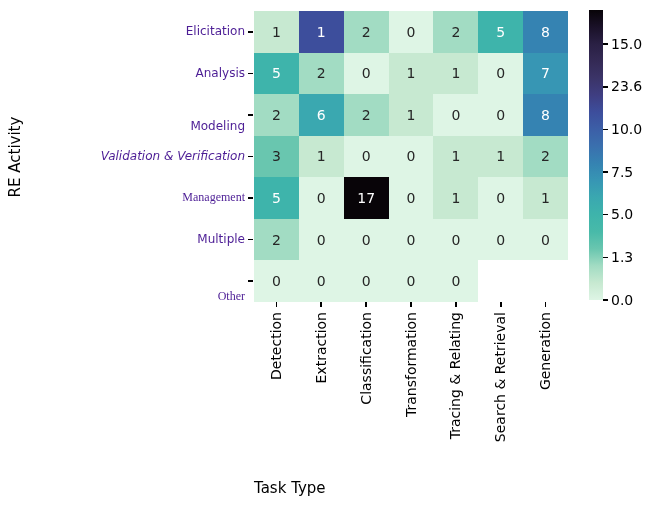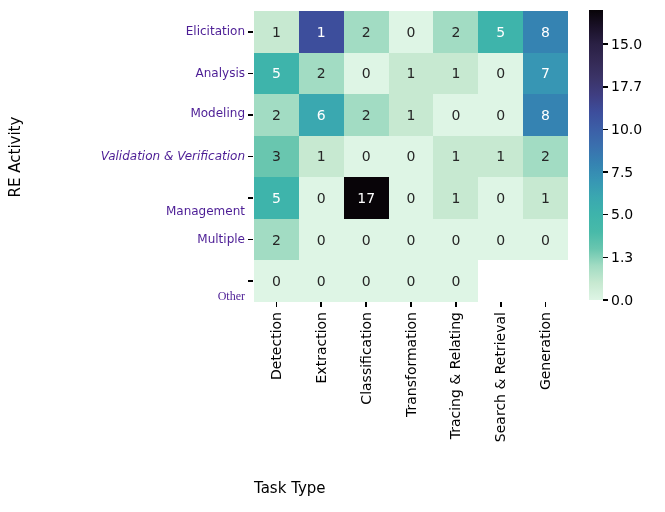--- a/index.html
+++ b/index.html
@@ -266,25 +266,25 @@
       <div class="cell" style="background: rgb(222, 245, 229);">
         <span style="color: rgb(38, 38, 38);">0</span>
       </div>
     </div>
 
   <div id="yticks">
       <div class="ytick-label" style="top: 23.2857px;">Elicitation</div>
       <div class="ytick-mark" style="top: 30.9857px;"></div>
       <div class="ytick-label" style="top: 64.8571px;">Analysis</div>
       <div class="ytick-mark" style="top: 72.5571px;"></div>
-      <div class="ytick-label" style="top: 105px;">Modeling</div>
+      <div class="ytick-label" style="top: 118px;">Modeling</div>
       <div class="ytick-mark" style="top: 114.129px;"></div>
       <div class="ytick-label" style="top: 148px; font-style: italic;">Validation &amp; Verification</div>
       <div class="ytick-mark" style="top: 155.7px;"></div>
-      <div class="ytick-label" style="top: 203px;">Management</div>
+      <div class="ytick-label" style="top: 189px; font-family: Liberation Serif, serif;">Management</div>
       <div class="ytick-mark" style="top: 197.271px;"></div>
       <div class="ytick-label" style="top: 231.143px;">Multiple</div>
       <div class="ytick-mark" style="top: 238.843px;"></div>
       <div class="ytick-label" style="top: 288px; font-family: Liberation Serif, serif;">Other</div>
       <div class="ytick-mark" style="top: 280.414px;"></div>
     </div>
   <div id="xticks">
       <div class="xtick-mark" style="left: 275.629px;"></div>
       <div class="xtick-wrap" style="left: 267.929px;"><span>Detection</span></div>
       <div class="xtick-mark" style="left: 320.486px;"></div>
@@ -309,17 +309,17 @@
       <div class="cbtick-label" style="top: 291.5px;">0.0</div>
       <div class="cbtick-mark" style="top: 256.553px;"></div>
       <div class="cbtick-label" style="top: 248.853px;">1.3</div>
       <div class="cbtick-mark" style="top: 213.906px;"></div>
       <div class="cbtick-label" style="top: 206.206px;">5.0</div>
       <div class="cbtick-mark" style="top: 171.259px;"></div>
       <div class="cbtick-label" style="top: 163.559px;">7.5</div>
       <div class="cbtick-mark" style="top: 128.612px;"></div>
       <div class="cbtick-label" style="top: 120.912px;">10.0</div>
       <div class="cbtick-mark" style="top: 85.9647px;"></div>
-      <div class="cbtick-label" style="top: 78.2647px;">17.7</div>
+      <div class="cbtick-label" style="top: 78.2647px;">23.6</div>
       <div class="cbtick-mark" style="top: 43.3176px;"></div>
       <div class="cbtick-label" style="top: 35.6176px;">15.0</div>
     </div>
 </div>
 
 </body></html>

